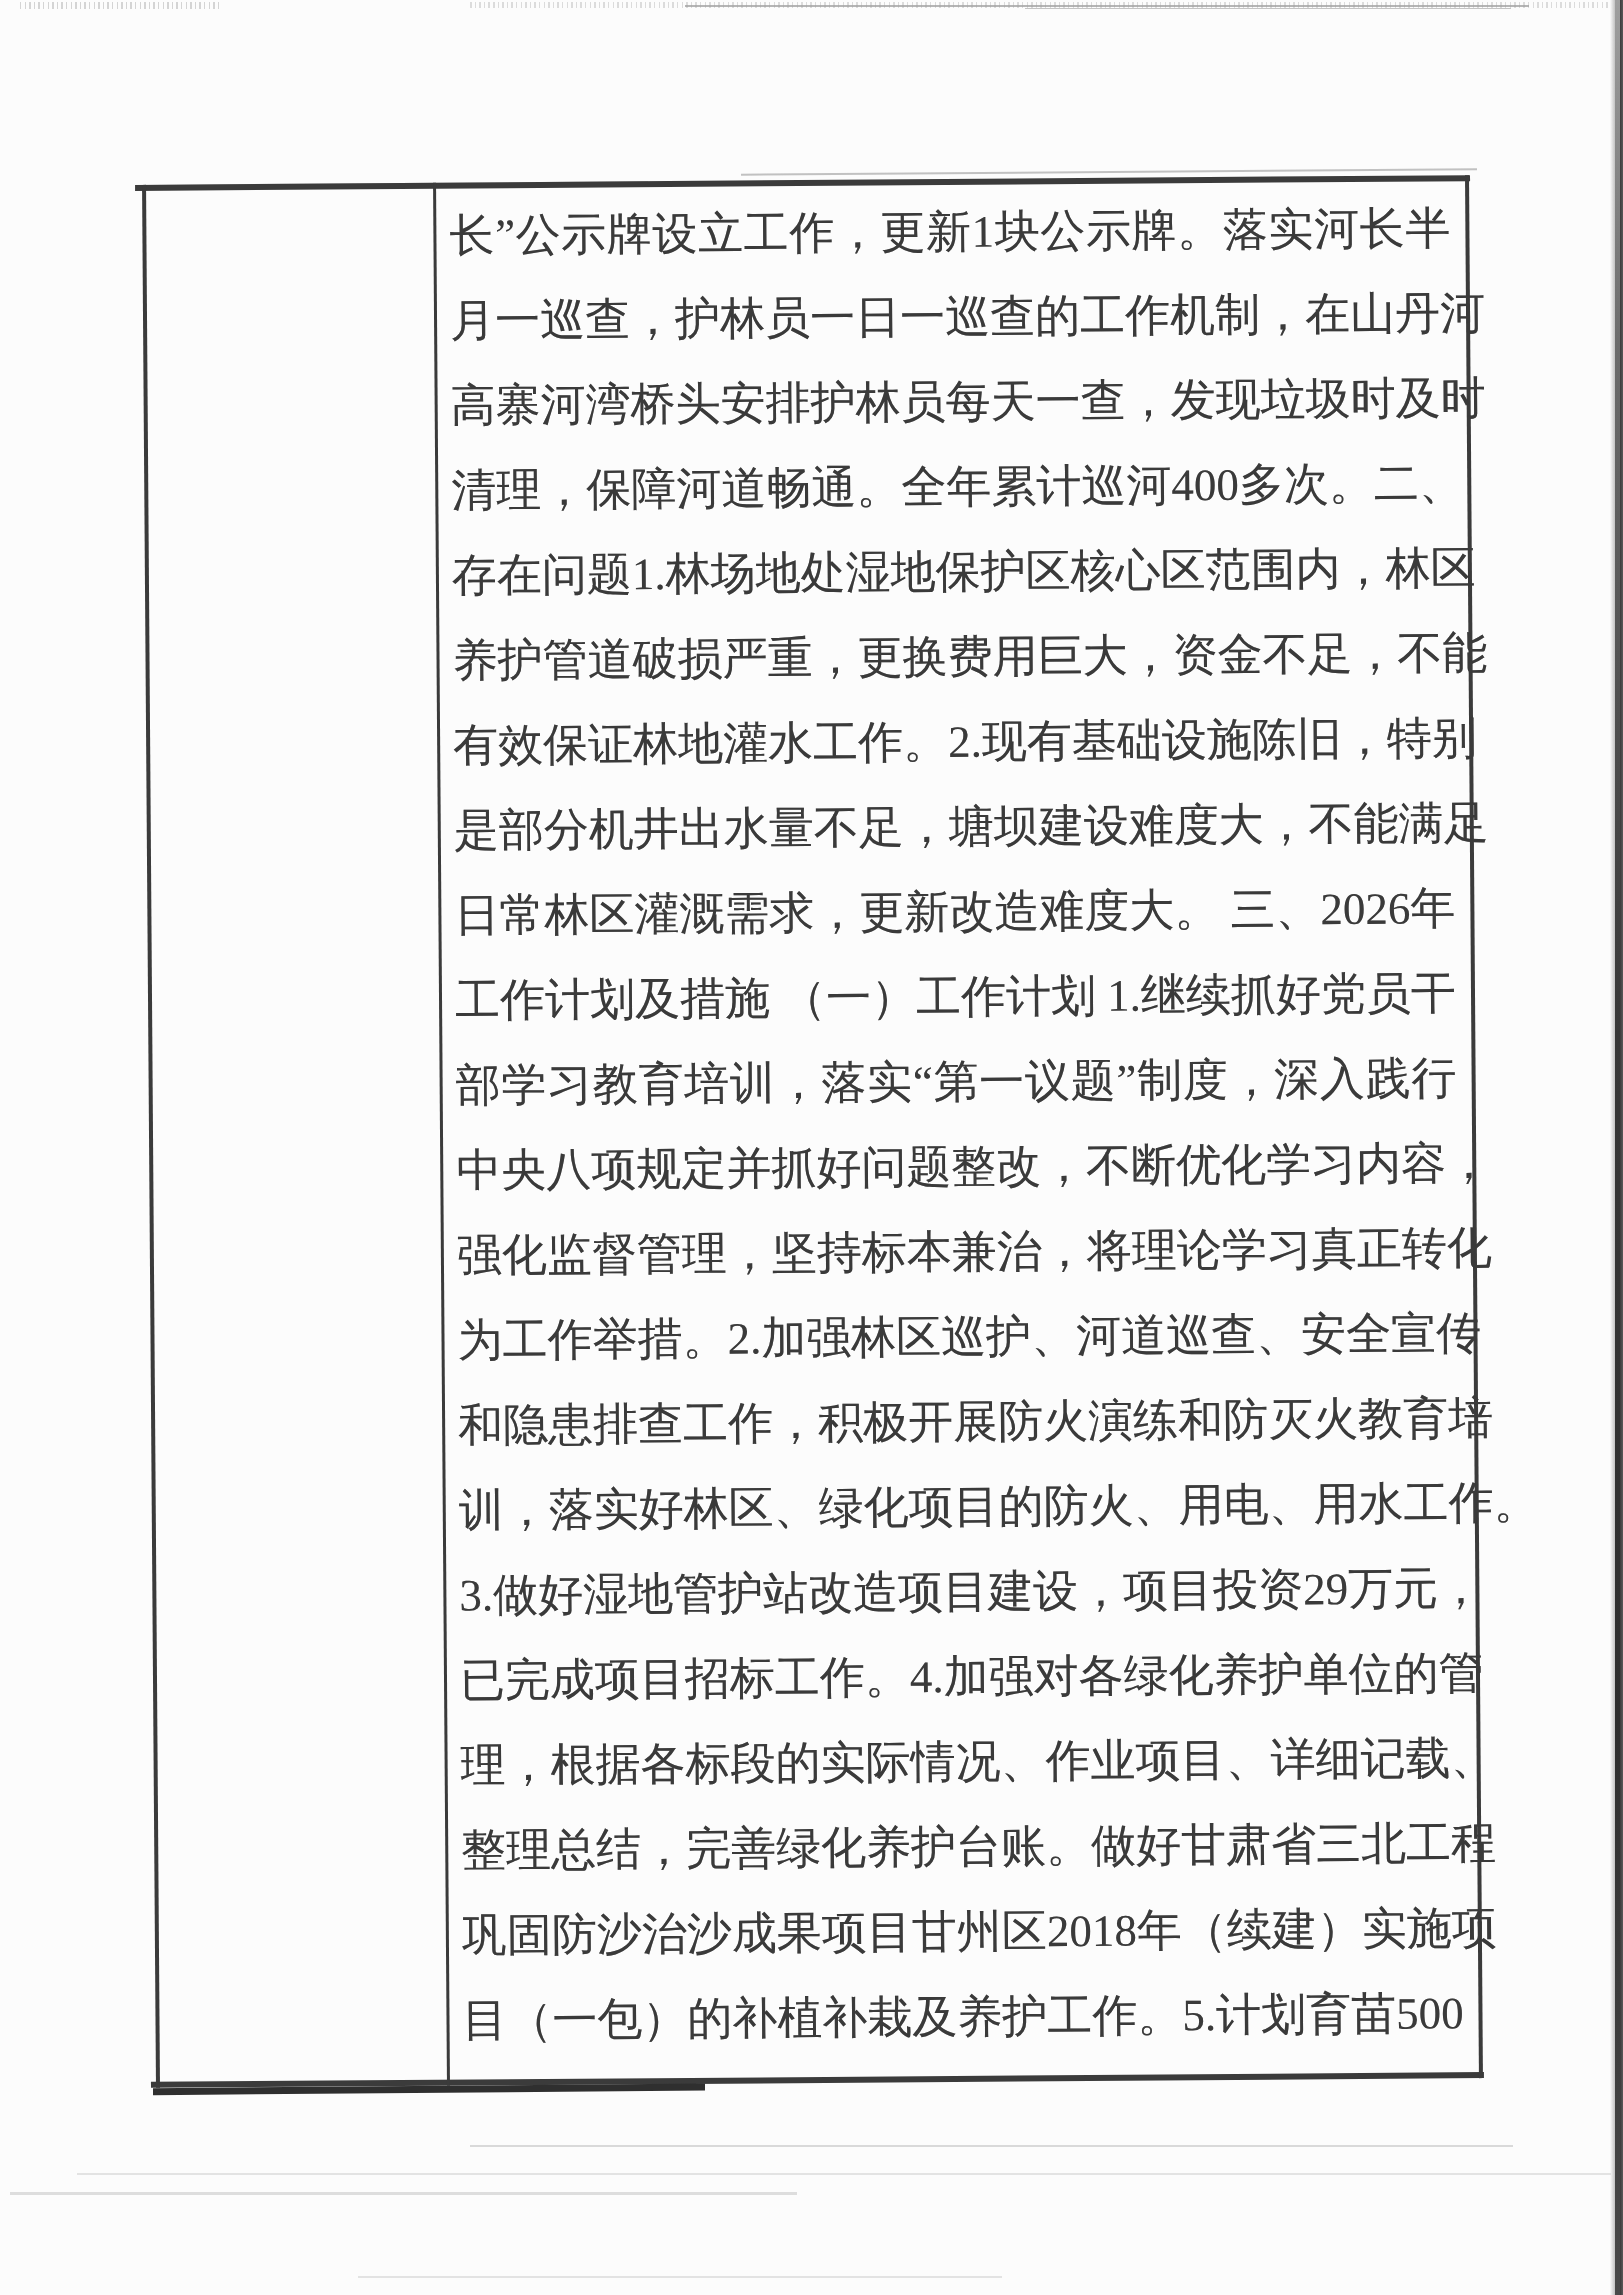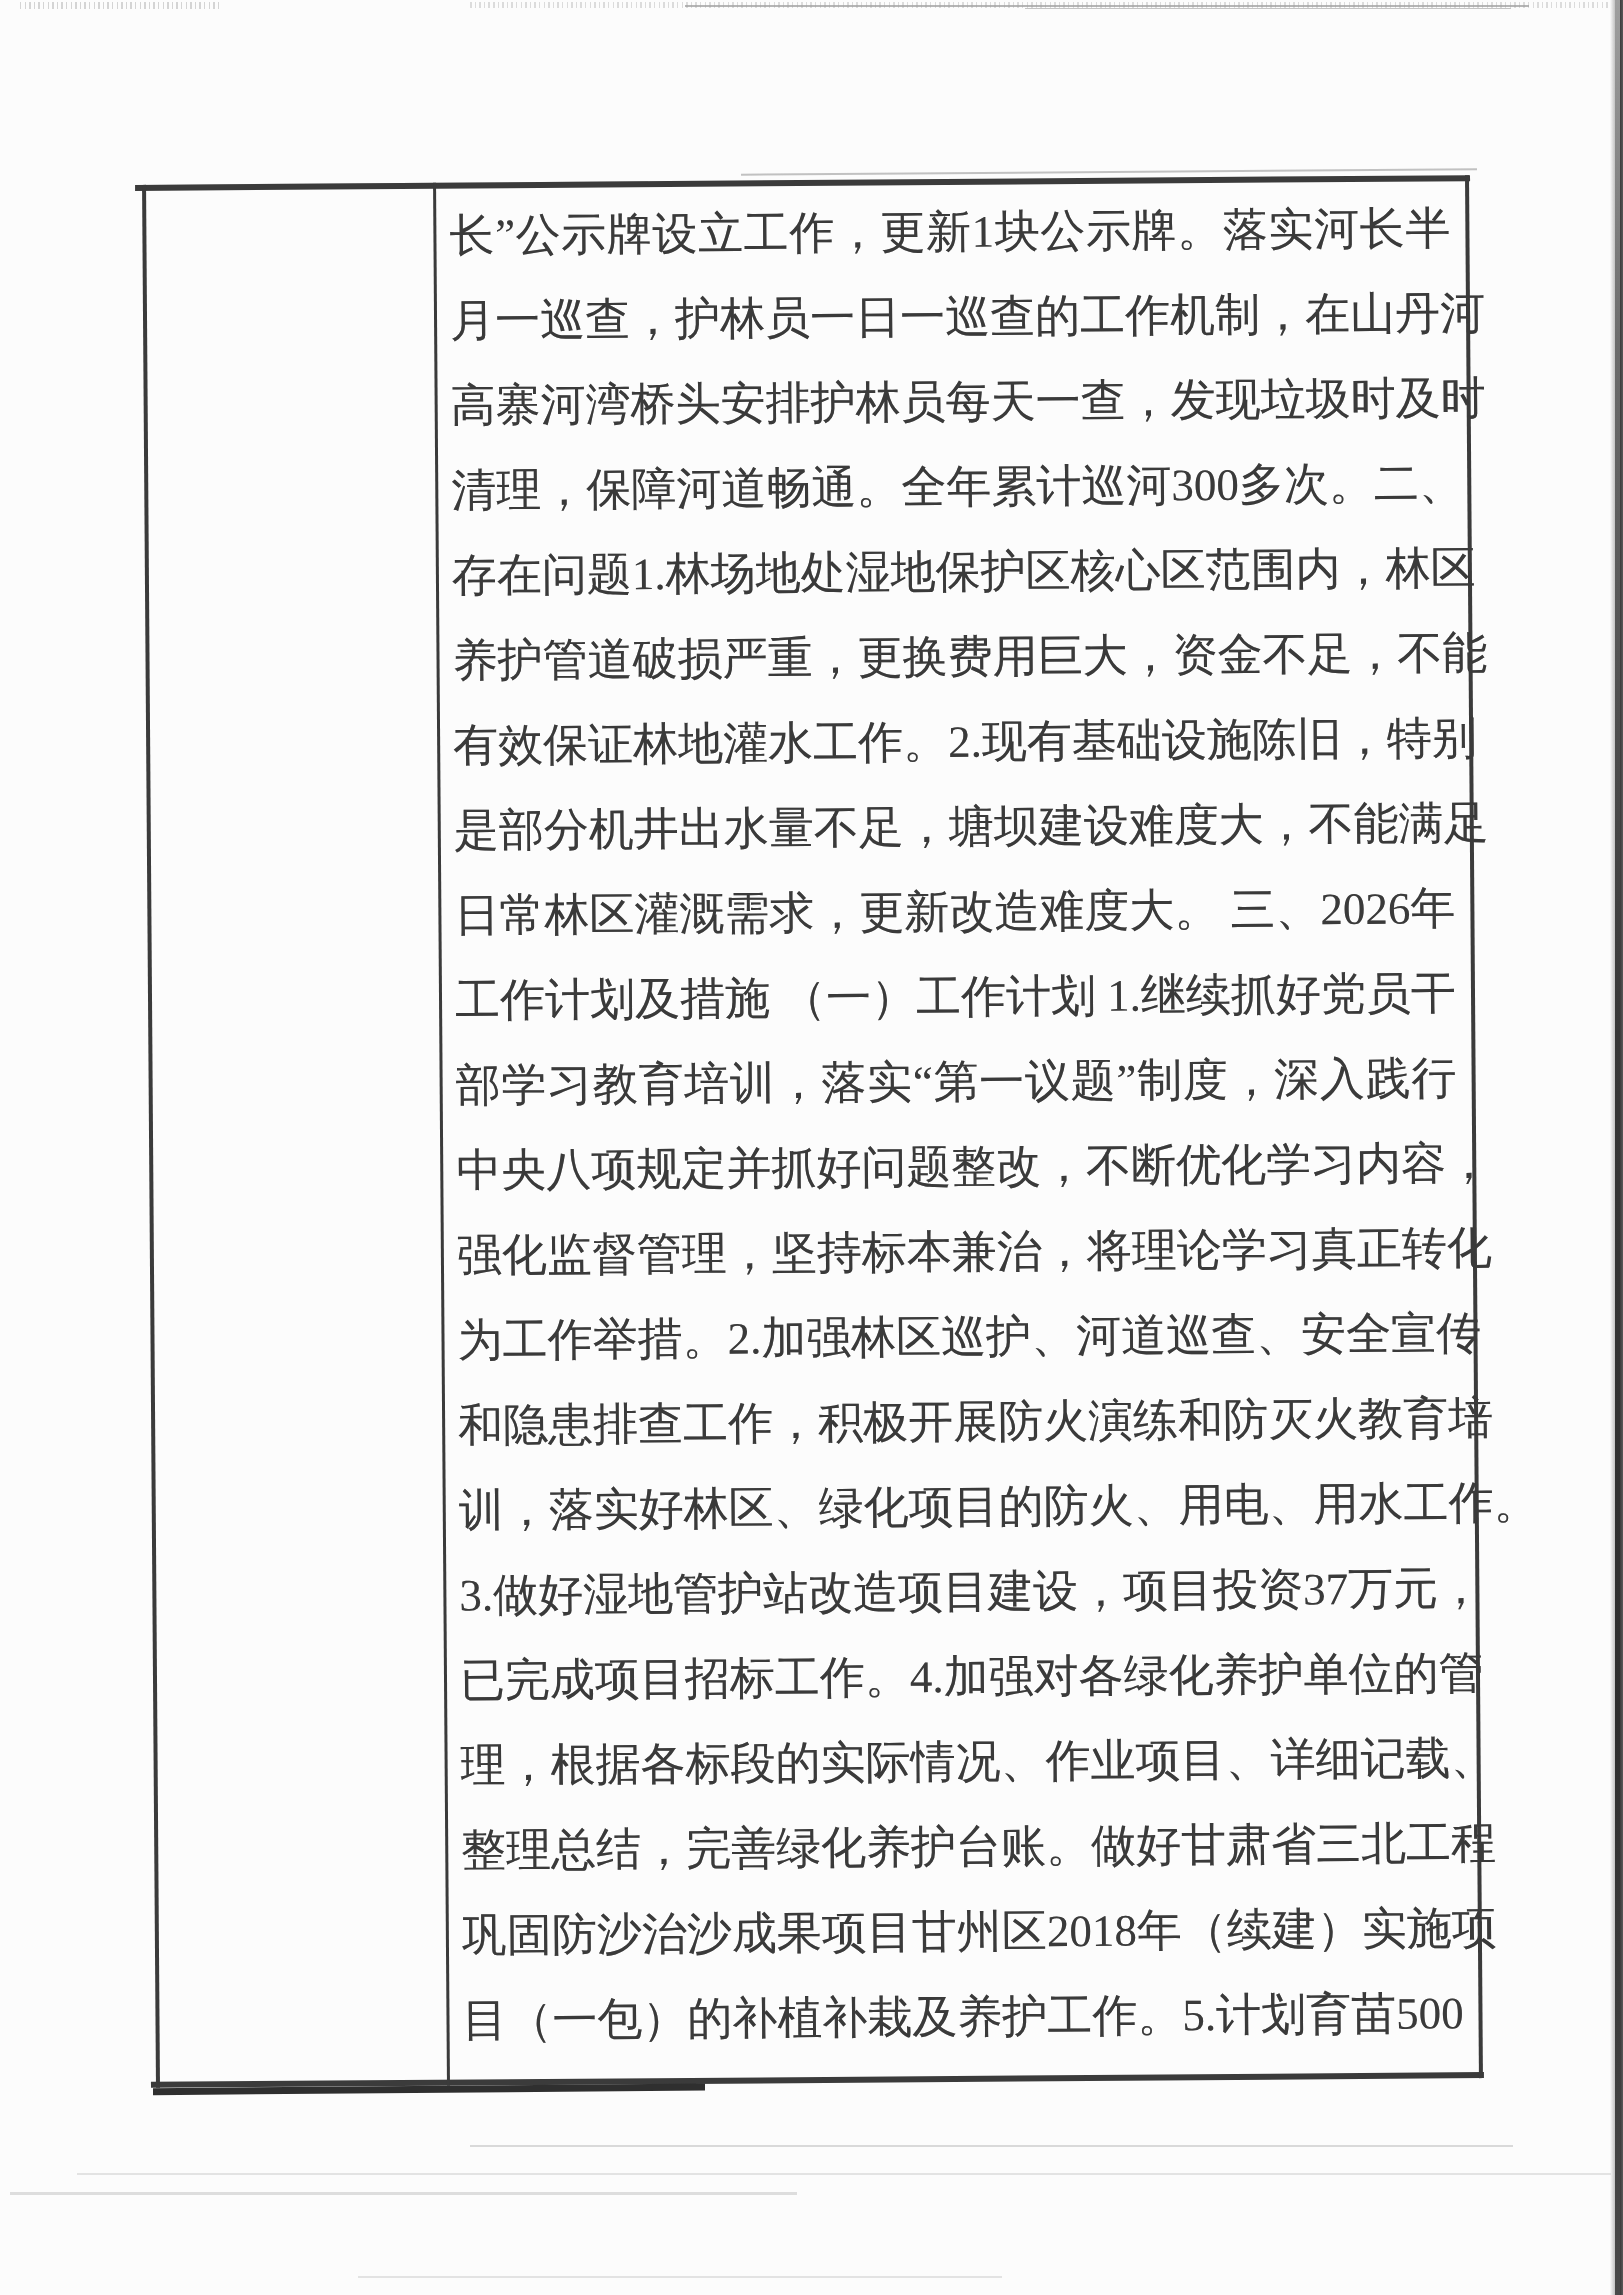--- a/index.html
+++ b/index.html
@@ -180,21 +180,21 @@
           <span>道</span>
           <span>畅</span>
           <span>通</span>
           <span>。</span>
           <span>全</span>
           <span>年</span>
           <span>累</span>
           <span>计</span>
           <span>巡</span>
           <span>河</span>
-          <span>300</span>
+          <span>400</span>
           <span>多</span>
           <span>次</span>
           <span>。</span>
           <span class="gap"></span>
           <span>二</span>
           <span>、</span>
         </div>
         <div class="tline">
           <span>存</span>
           <span>在</span>
@@ -512,21 +512,21 @@
           <span>造</span>
           <span>项</span>
           <span>目</span>
           <span>建</span>
           <span>设</span>
           <span>，</span>
           <span>项</span>
           <span>目</span>
           <span>投</span>
           <span>资</span>
-          <span>37</span>
+          <span>29</span>
           <span>万</span>
           <span>元</span>
           <span>，</span>
         </div>
         <div class="tline">
           <span>已</span>
           <span>完</span>
           <span>成</span>
           <span>项</span>
           <span>目</span>

